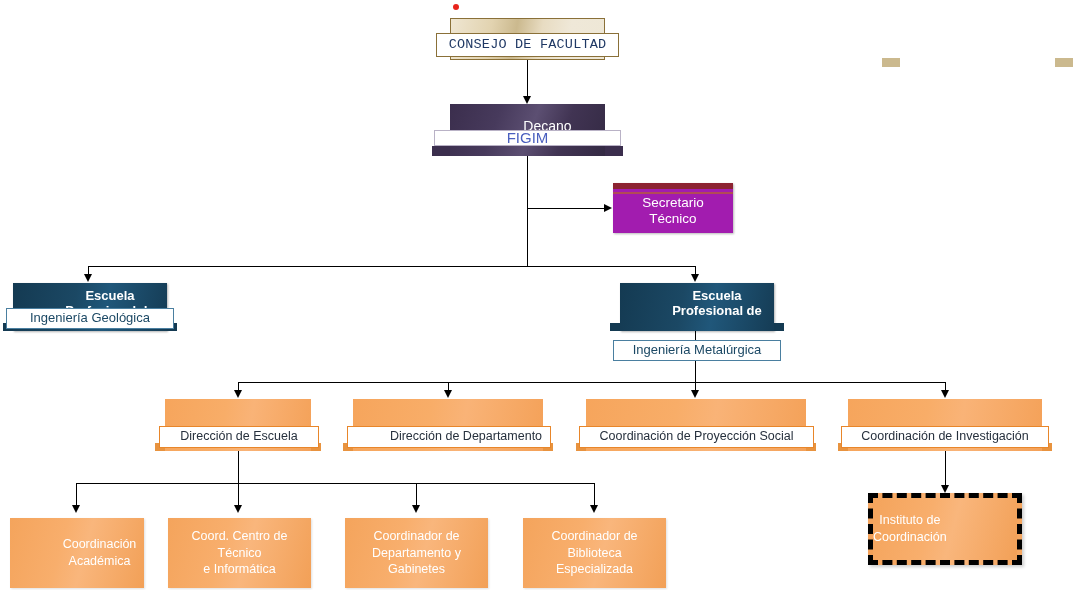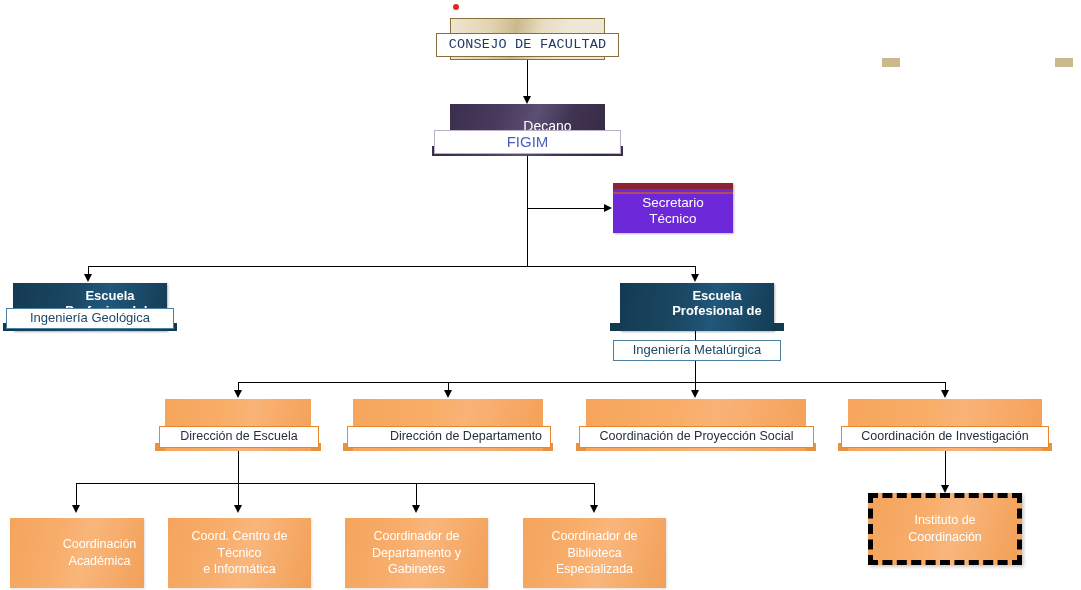--- a/index.html
+++ b/index.html
@@ -71,21 +71,21 @@
                                #413453 72%,#342a44 100%);
   }
   .decano-banner{
     border:1px solid #b9b2c6;
     color:#4a5fbf;
     font-size:15px;
   }
 
   
   .secretario{
-    background:#6d28d9;
+    background:#a21caf;
     border-top:6px solid #8c2331;
     color:#ffffff;
     display:flex; align-items:center; justify-content:center;
     text-align:center;
     font-size:13.5px; line-height:1.22;
     box-shadow:1px 1px 2px rgba(0,0,0,.28);
   }
   .secretario .cap{
     position:absolute;left:0;right:0;top:3px;height:2px;background:#b24c56;
   }
@@ -117,21 +117,21 @@
     background:linear-gradient(105deg,#f4a45c 0%,#f8ae6c 38%,#f9b67c 55%,#f2a057 100%);
     color:#ffffff;
     display:flex; align-items:center; justify-content:center;
     text-align:center;
     font-size:12.5px; line-height:1.35;
     box-shadow:1px 1px 2px rgba(0,0,0,.12);
   }
   .dashed-orange{
     background:linear-gradient(105deg,#f4a45c 0%,#f8ae6c 38%,#f9b67c 55%,#f2a057 100%);
     color:#ffffff;
-    display:flex; align-items:center; justify-content:center;
+    display:flex; align-items:center; justify-content:flex-start;
     text-align:center;
     font-size:12.5px; line-height:1.35;
     border:5px dashed #000000;
     box-shadow:2px 2px 3px rgba(0,0,0,.2);
   }
 
   
   .vline{ position:absolute; width:1px; background:#000; }
   .hline{ position:absolute; height:1px; background:#000; }
   .arrow-down{
@@ -173,21 +173,21 @@
   <div class="arrow-down" style="left:523px;top:96px;"></div>
 
   <div class="ribbon" style="left:450px;top:104px;width:155px;height:52px;">
     <div class="body decano-body"></div>
     <div class="title" style="top:15px;font-size:14px;">Decano</div>
     <div class="tail" style="left:-18px;top:42px;width:18px;height:0;
          border-top:10px solid #3b2e4d;border-bottom:10px solid transparent;"></div>
     <div class="tail" style="left:155px;top:42px;width:18px;height:0;
          border-top:10px solid #3b2e4d;border-bottom:10px solid transparent;"></div>
   </div>
-  <div class="banner decano-banner" style="left:434px;top:130px;width:187px;height:24px;">FIGIM</div>
+  <div class="banner decano-banner" style="left:434px;top:130px;width:187px;height:16px;">FIGIM</div>
 
   <div class="vline" style="left:527px;top:156px;height:110px;"></div>
 
   <div class="hline" style="left:527px;top:208px;width:80px;"></div>
   <div class="arrow-right" style="left:604px;top:204px;"></div>
 
   <div class="node secretario" style="left:613px;top:183px;width:120px;height:50px;position:absolute;">
     <div class="cap"></div>
     <div>
       <div>Secretario</div>

